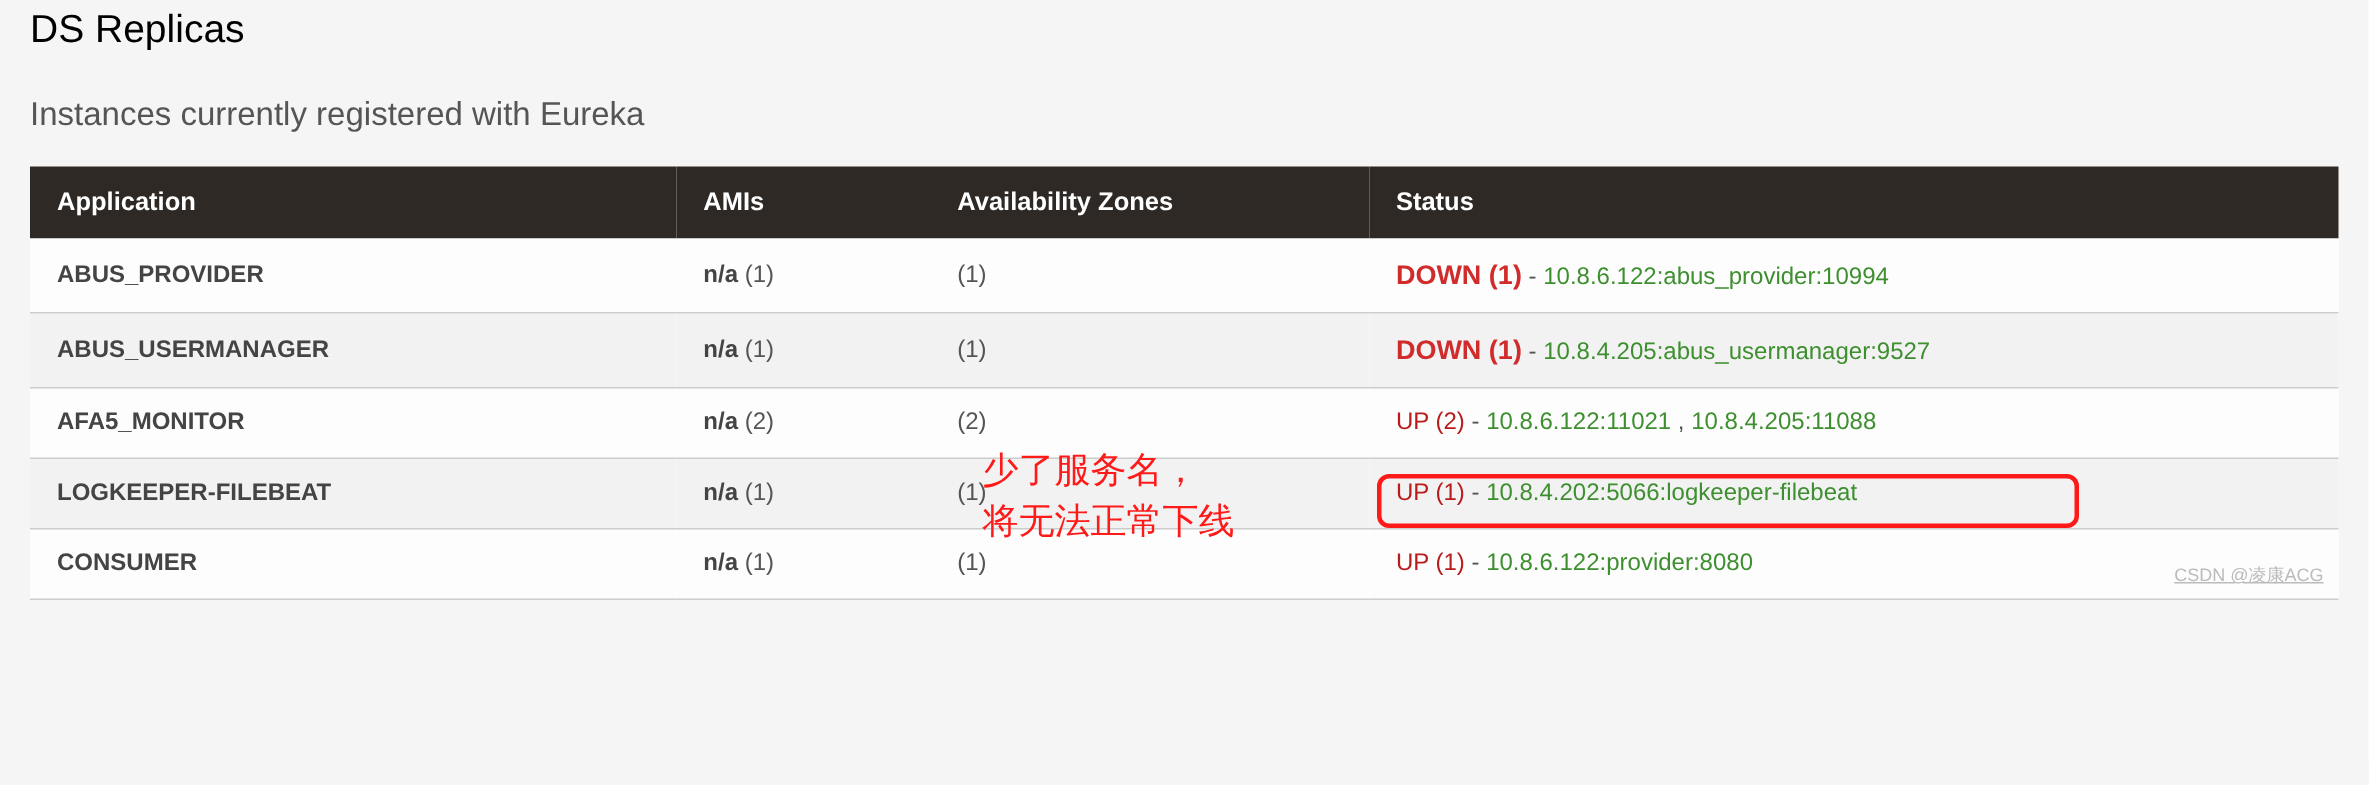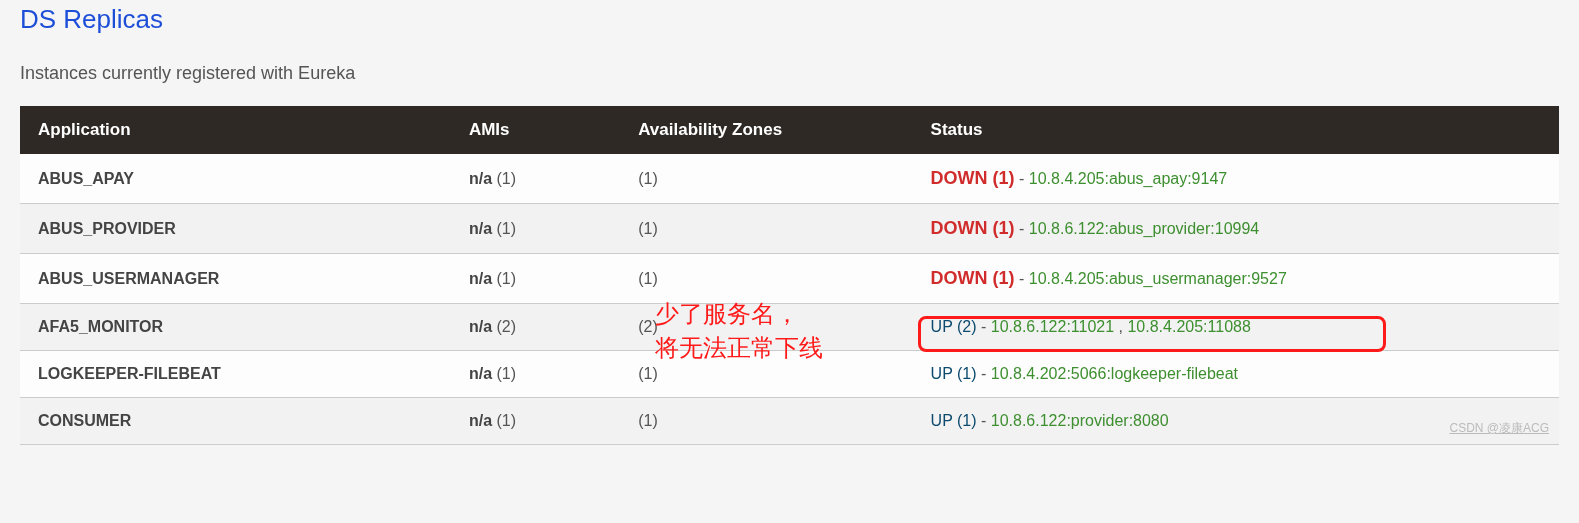--- a/index.html
+++ b/index.html
@@ -12,26 +12,26 @@
       background: #f5f5f5;
       color: #555;
       position: relative;
     }
     .container {
       padding: 0 20px;
     }
     .ds-header {
       font-size: 26px;
       font-weight: 500;
-      color: #1d4ed8;
+      color: #000000;
       margin-bottom: 28px;
       margin-top: 4px;
     }
     .instances-header {
-      font-size: 18px;
+      font-size: 22px;
       font-weight: 500;
       color: #555;
       margin-bottom: 22px;
     }
     table {
       width: 100%;
       border-collapse: collapse;
       background: #fff;
     }
     thead tr {
@@ -70,21 +70,21 @@
     }
     .count {
       color: #555;
     }
     .status-down {
       font-weight: bold;
       color: #d12c2c;
       font-size: 18px;
     }
     .status-up {
-      color: #0c4a6e;
+      color: #b91c1c;
     }
     .dash {
       color: #555;
     }
     .instance-link {
       color: #3d8f2f;
       text-decoration: none;
       cursor: pointer;
     }
     .annotation-box {
@@ -125,26 +125,20 @@
   <table>
     <thead>
       <tr>
         <th class="col-app">Application</th>
         <th class="col-amis">AMIs</th>
         <th class="col-zones">Availability Zones</th>
         <th class="col-status">Status</th>
       </tr>
     </thead>
     <tbody id="table-body">
-    <tr>
-          <td class="app-name">ABUS_APAY</td>
-          <td><span class="na">n/a</span><span class="count"> (1)</span></td>
-          <td>(1)</td>
-          <td><span class="status-down">DOWN (1)</span><span class="dash"> - </span><a class="instance-link">10.8.4.205:abus_apay:9147</a></td>
-        </tr>
         <tr>
           <td class="app-name">ABUS_PROVIDER</td>
           <td><span class="na">n/a</span><span class="count"> (1)</span></td>
           <td>(1)</td>
           <td><span class="status-down">DOWN (1)</span><span class="dash"> - </span><a class="instance-link">10.8.6.122:abus_provider:10994</a></td>
         </tr>
         <tr>
           <td class="app-name">ABUS_USERMANAGER</td>
           <td><span class="na">n/a</span><span class="count"> (1)</span></td>
           <td>(1)</td>

